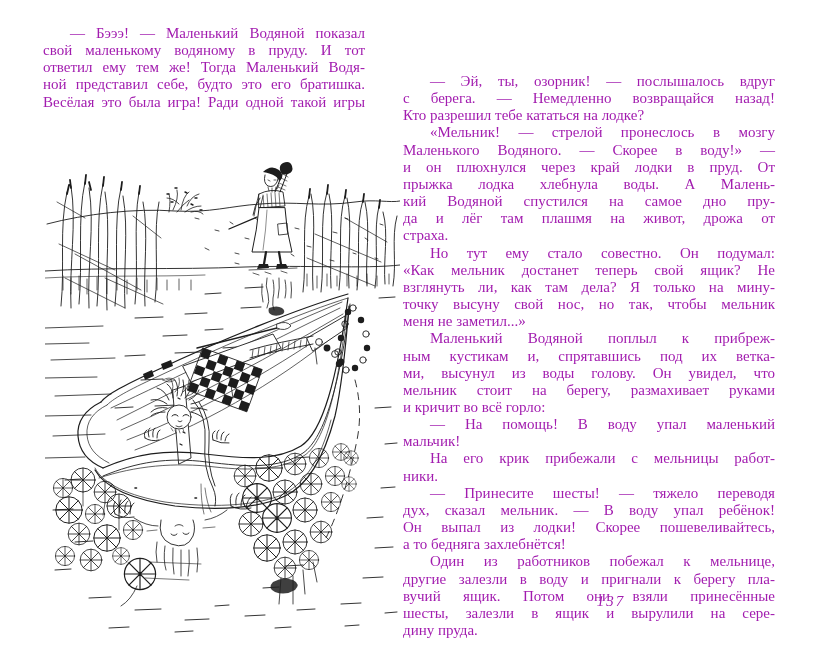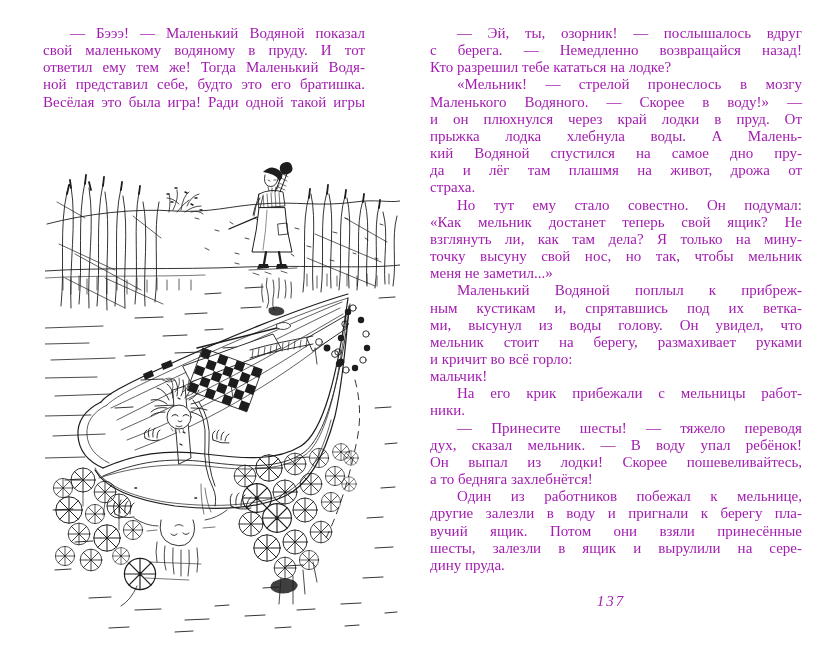--- a/index.html
+++ b/index.html
@@ -3,21 +3,21 @@
 <meta charset="utf-8">
 <style>
   html,body { margin:0; padding:0; background:#ffffff; }
   .page {
     position:relative; width:820px; height:656px; background:#ffffff;
     font-family:"Liberation Serif","DejaVu Serif",serif;
     color:#a21caf; overflow:hidden;
   }
   .col { position:absolute; top:25px; font-size:15px; line-height:17.15px; }
   .col-left  { left:43px;  width:322px; }
-  .col-right { left:430px; width:372px; }
+  .col-right { left:403px; width:372px;margin-top:48px; }
   .para { margin:0; padding:0; }
   .line { text-align:justify; text-align-last:justify; }
   .line.first { text-indent:27px; }
   .line.last  { text-align-last:left; }
   .pageno {
     position:absolute; left:425px; width:372px; top:593px;
     text-align:center; font-style:italic; font-size:15px; letter-spacing:2px;
   }
   .figure { position:absolute; left:45px; top:158px; width:355px; height:482px; margin:0; }
 </style>
@@ -232,20 +232,21 @@
         <div class="line last">меня не заметил...»</div>
       </div>
       <div class="para">
         <div class="line first">Маленький Водяной поплыл к прибреж-</div>
         <div class="line">ным кустикам и, спрятавшись под их ветка-</div>
         <div class="line">ми, высунул из воды голову. Он увидел, что</div>
         <div class="line">мельник стоит на берегу, размахивает руками</div>
         <div class="line last">и кричит во всё горло:</div>
       </div>
       <div class="para">
+        <div class="line first">— На помощь! В воду упал маленький</div>
         <div class="line last">мальчик!</div>
       </div>
       <div class="para">
         <div class="line first">На его крик прибежали с мельницы работ-</div>
         <div class="line last">ники.</div>
       </div>
       <div class="para">
         <div class="line first">— Принесите шесты! — тяжело переводя</div>
         <div class="line">дух, сказал мельник. — В воду упал ребёнок!</div>
         <div class="line">Он выпал из лодки! Скорее пошевеливайтесь,</div>

